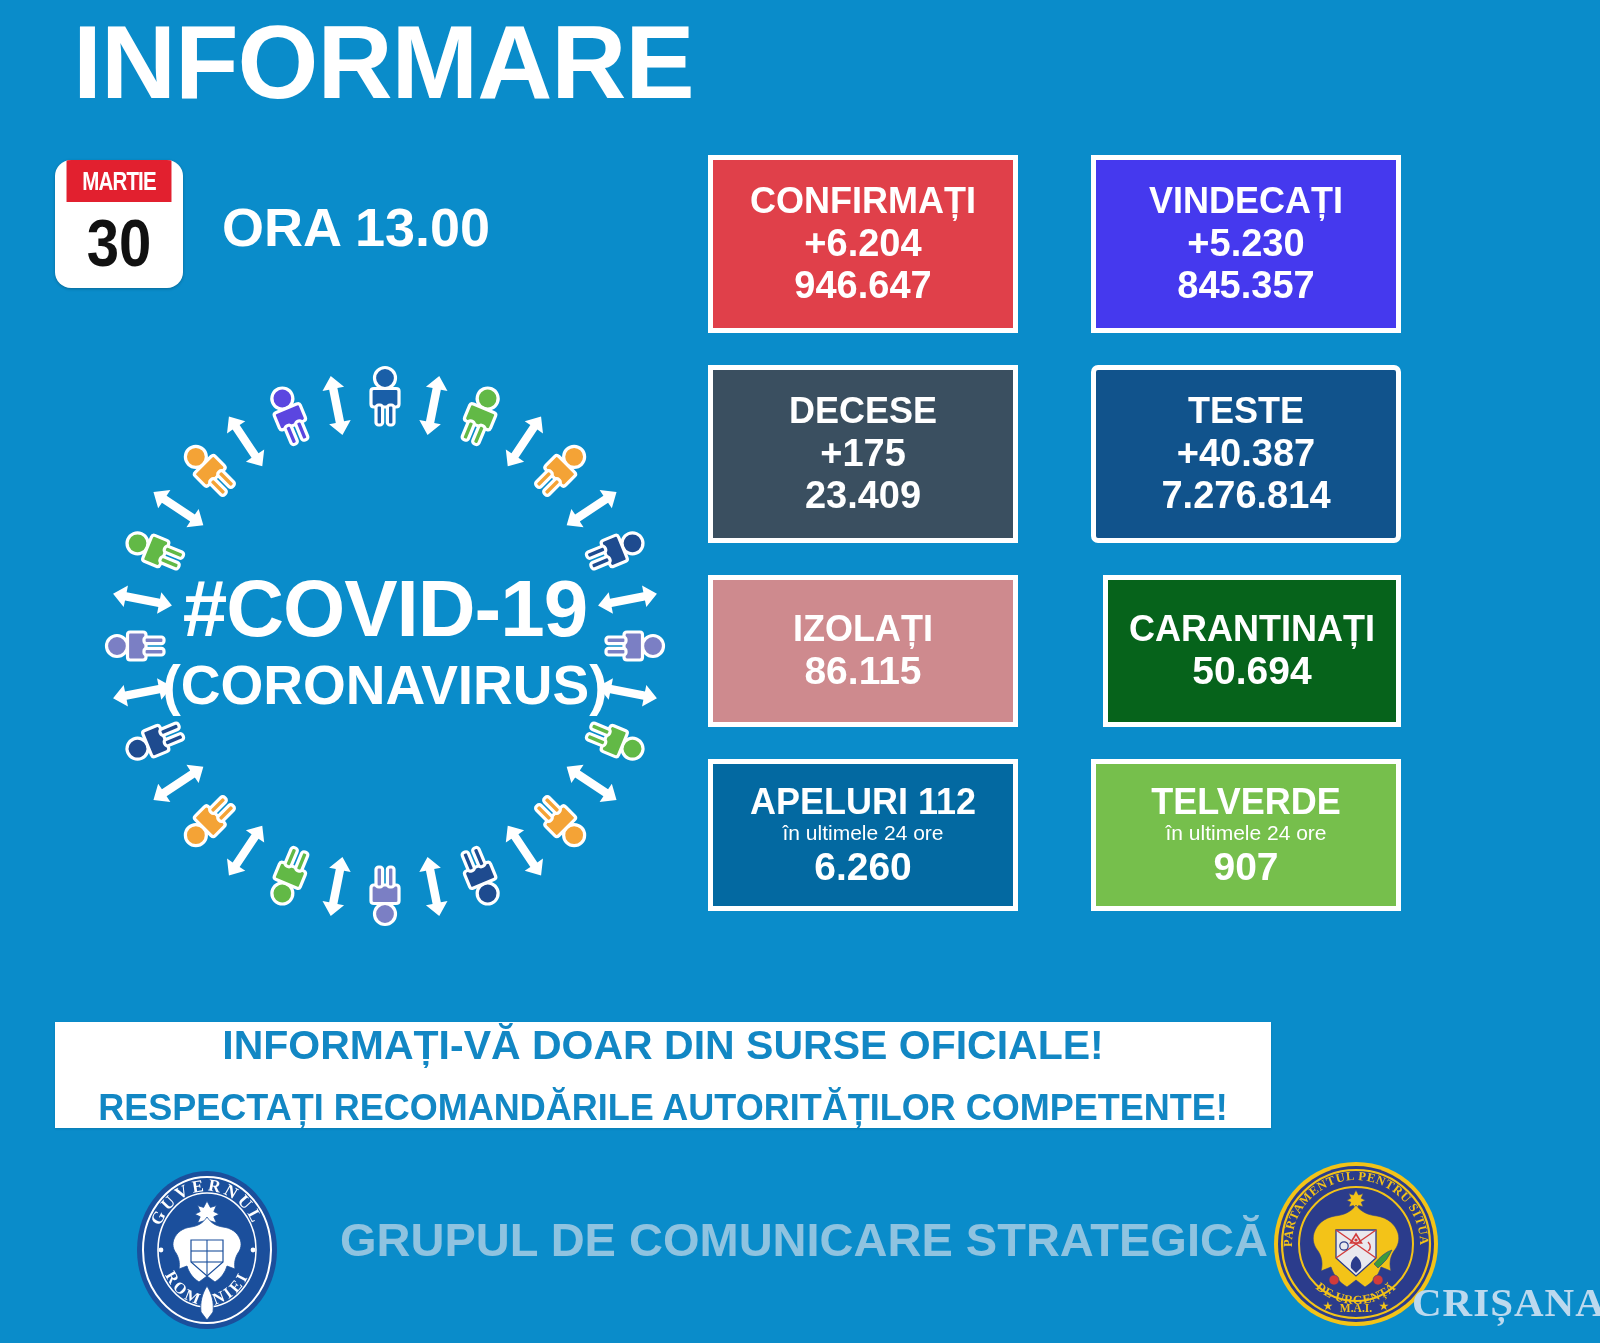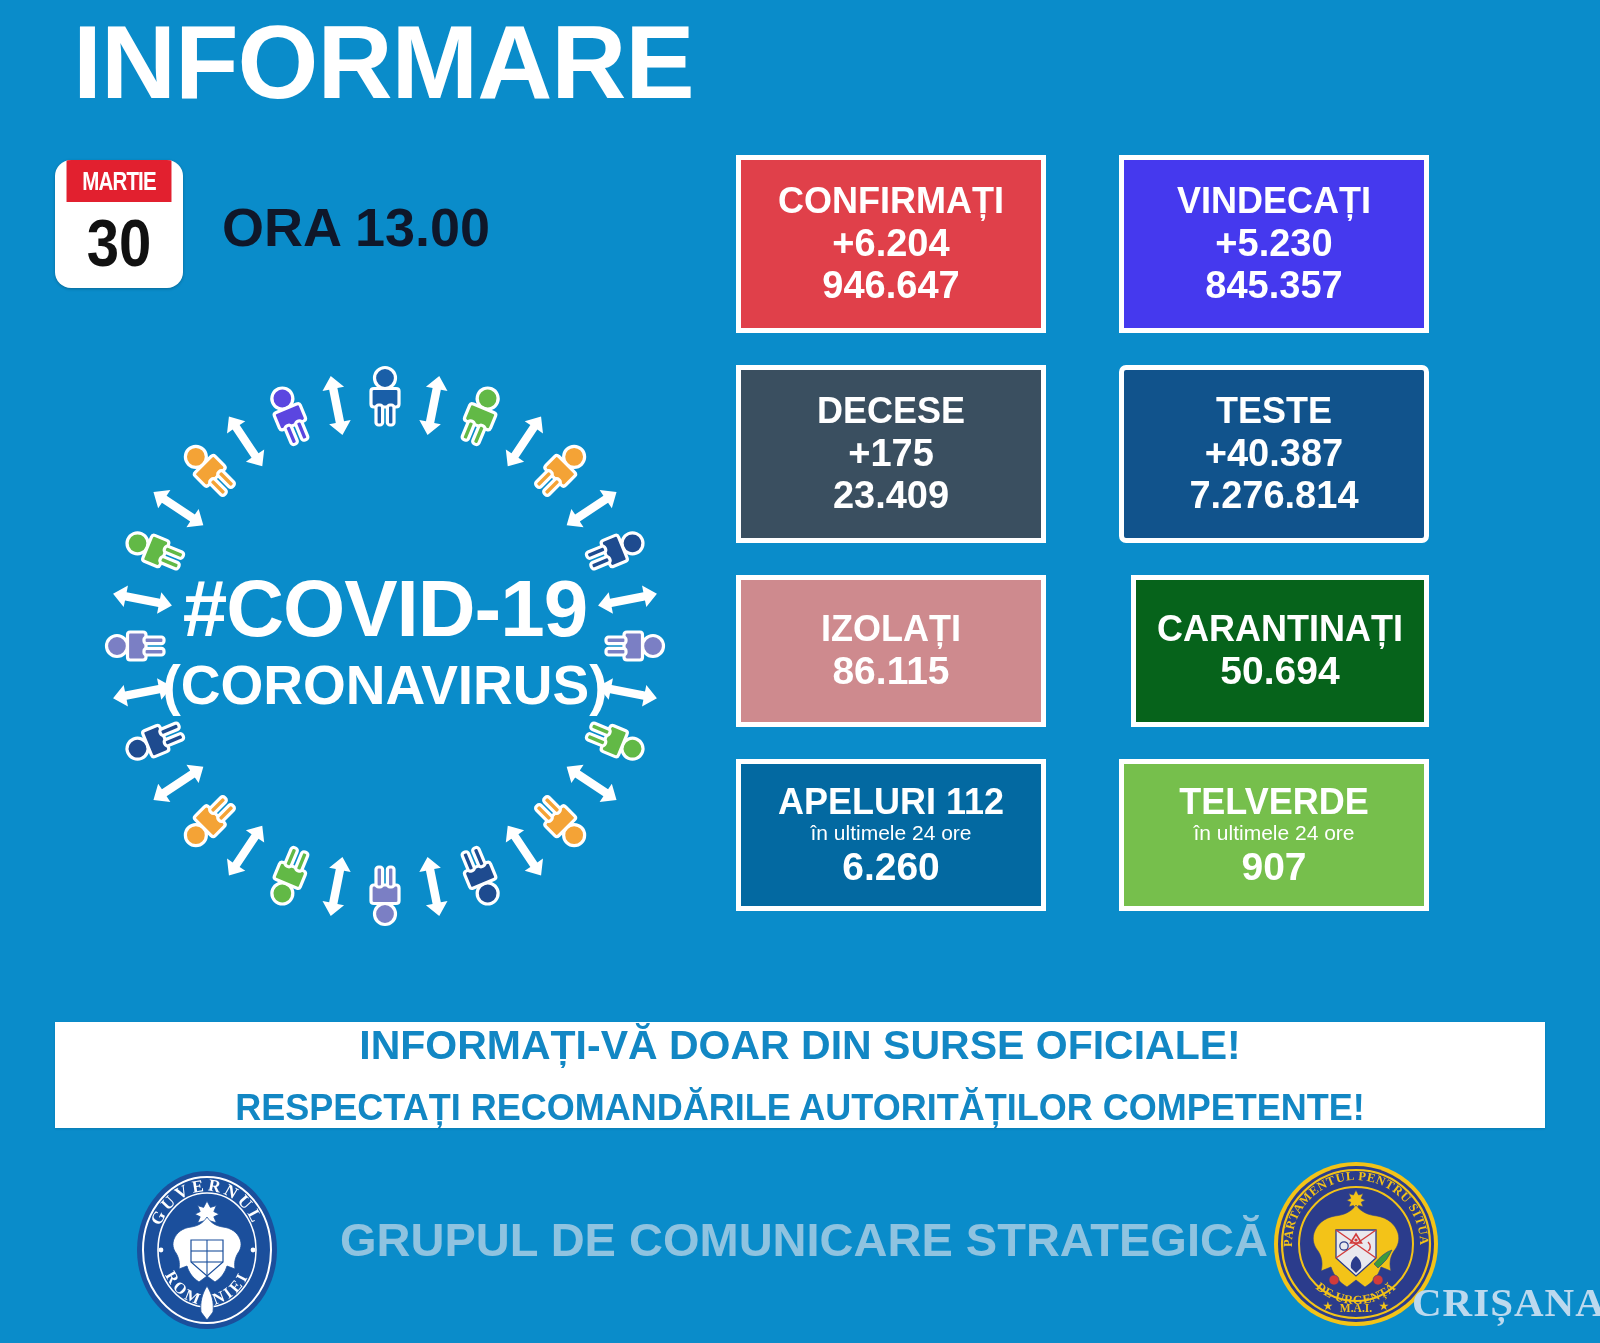--- a/index.html
+++ b/index.html
@@ -34,38 +34,38 @@
     font-stretch:condensed;
     transform:scaleX(.82); transform-origin:center;
   }
   #calendar .cal-day {
     flex:1; color:#111111; text-align:center;
     font-size:66px; font-weight:bold; line-height:82px;
     transform:scaleX(.88); transform-origin:center;
   }
   #ora-label {
     position:absolute; left:222px; top:196px;
-    font-size:54px; font-weight:bold; color:#0f172a;
+    font-size:54px; font-weight:bold; color:#ffffff;
     letter-spacing:0px;
   }
 
   
   #covid-graphic {
     position:absolute; left:60px; top:326px;
     width:650px; height:640px;
   }
   #covid-graphic svg { width:100%; height:100%; display:block; }
   .covid-text-main {
     font-family:"Liberation Sans", sans-serif;
     font-weight:bold; fill:#ffffff;
   }
 
   
   #stats-grid {
-    position:absolute; left:736px; top:155px;
+    position:absolute; left:708px; top:155px;
     width:745px; height:800px;
     display:grid;
     grid-template-columns:310px 310px;
     grid-template-rows:178px 178px 152px 152px;
     column-gap:73px; row-gap:32px;
     justify-content:start; align-content:start;
   }
   .stat-card {
     border:5px solid #ffffff;
     display:flex; flex-direction:column;
@@ -82,21 +82,21 @@
   }
   .stat-card .card-delta,
   .stat-card .card-total {
     font-size:38px; font-weight:bold;
   }
   .stat-card .card-total.solo { font-size:39px; }
 
   
   #notice-banner {
     position:absolute; left:55px; top:1022px;
-    width:1490px; height:106px;
+    width:1216px; height:106px;
     background:#ffffff;
     display:flex; flex-direction:column;
     align-items:center; justify-content:center;
     box-shadow:0 1px 2px rgba(0,0,0,.12);
   }
   #notice-banner .notice-line1 {
     color:#1287c4; font-size:41px; font-weight:bold;
     letter-spacing:0px; line-height:1.1;
   }
   #notice-banner .notice-line2 {

